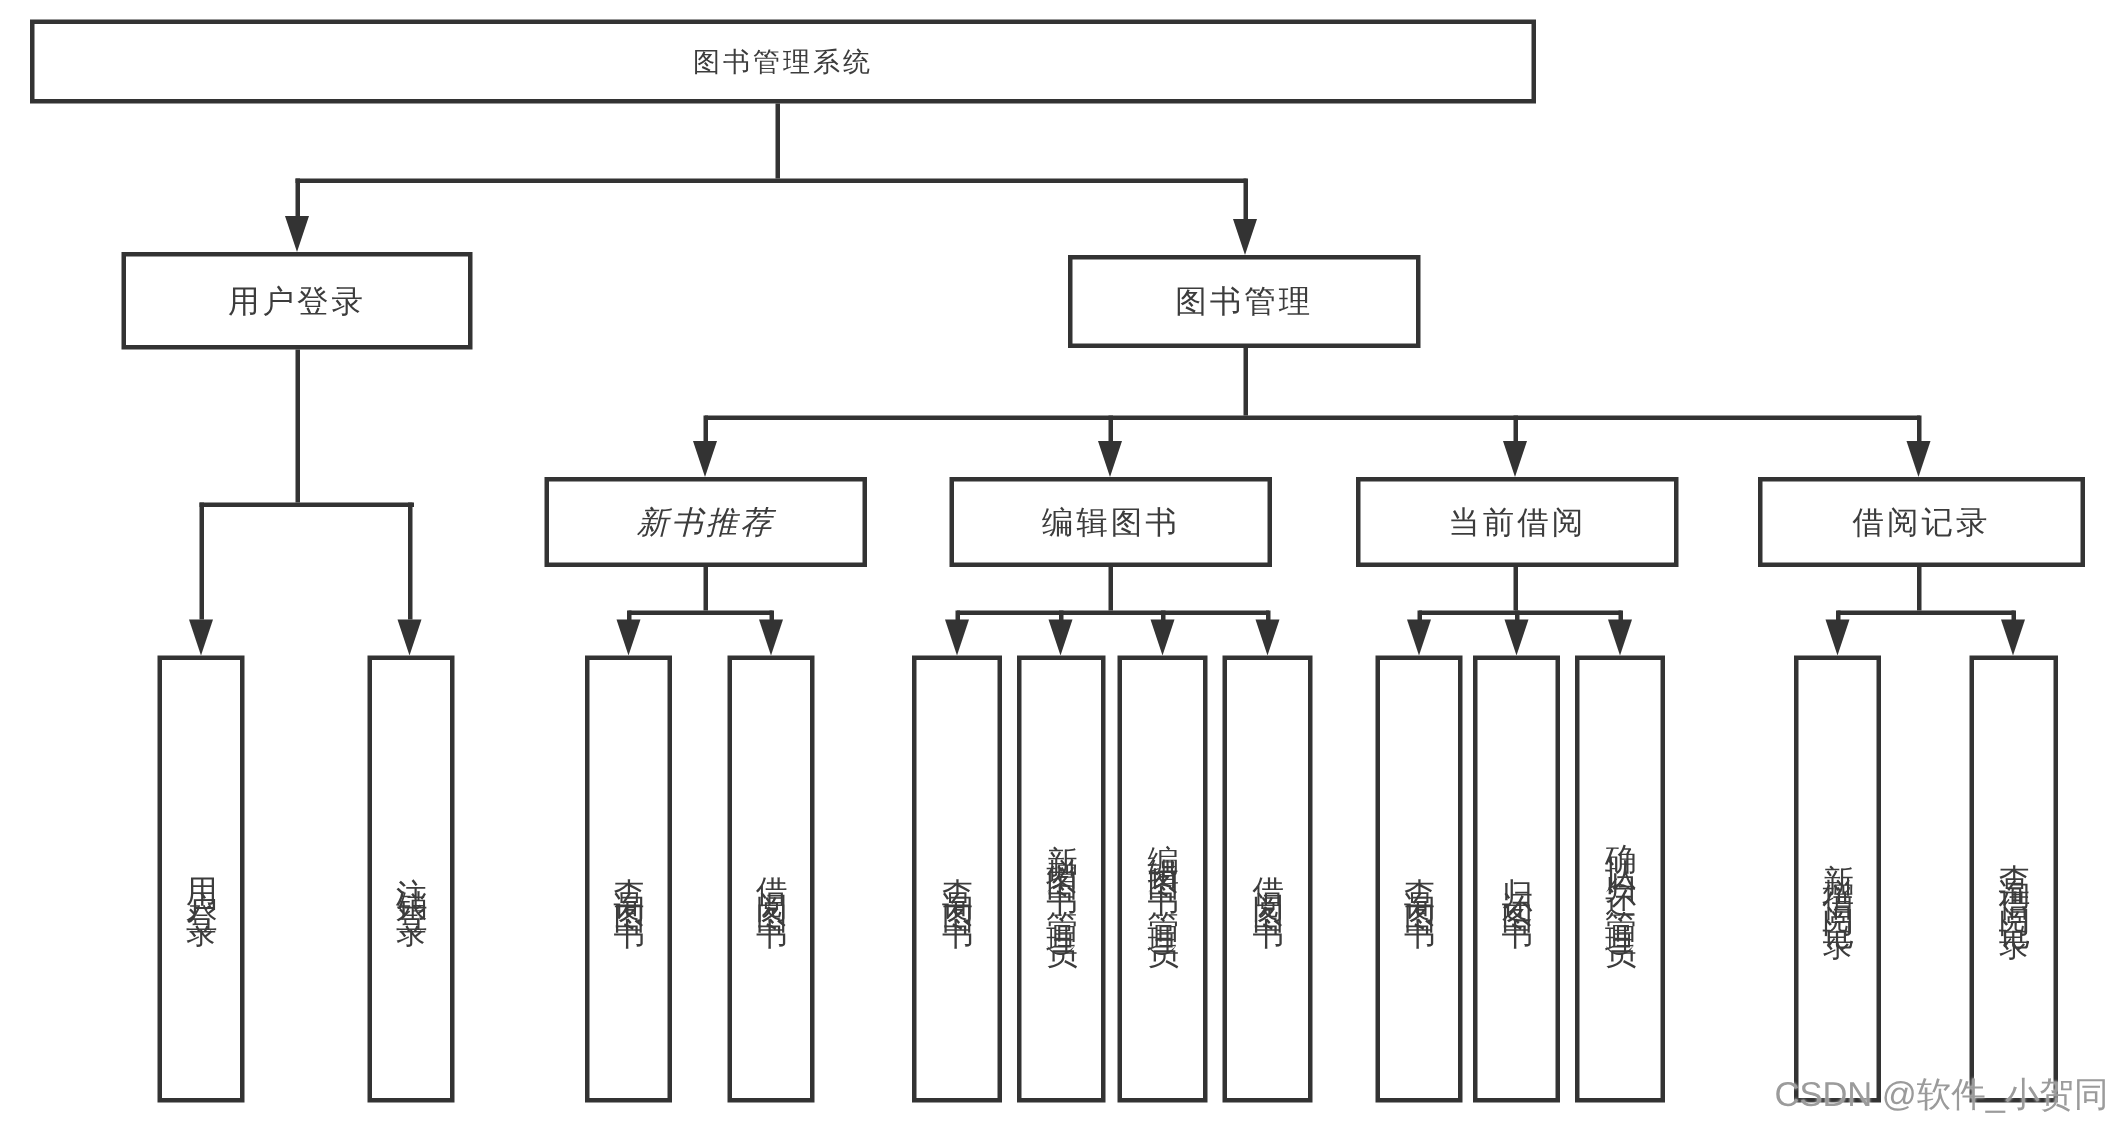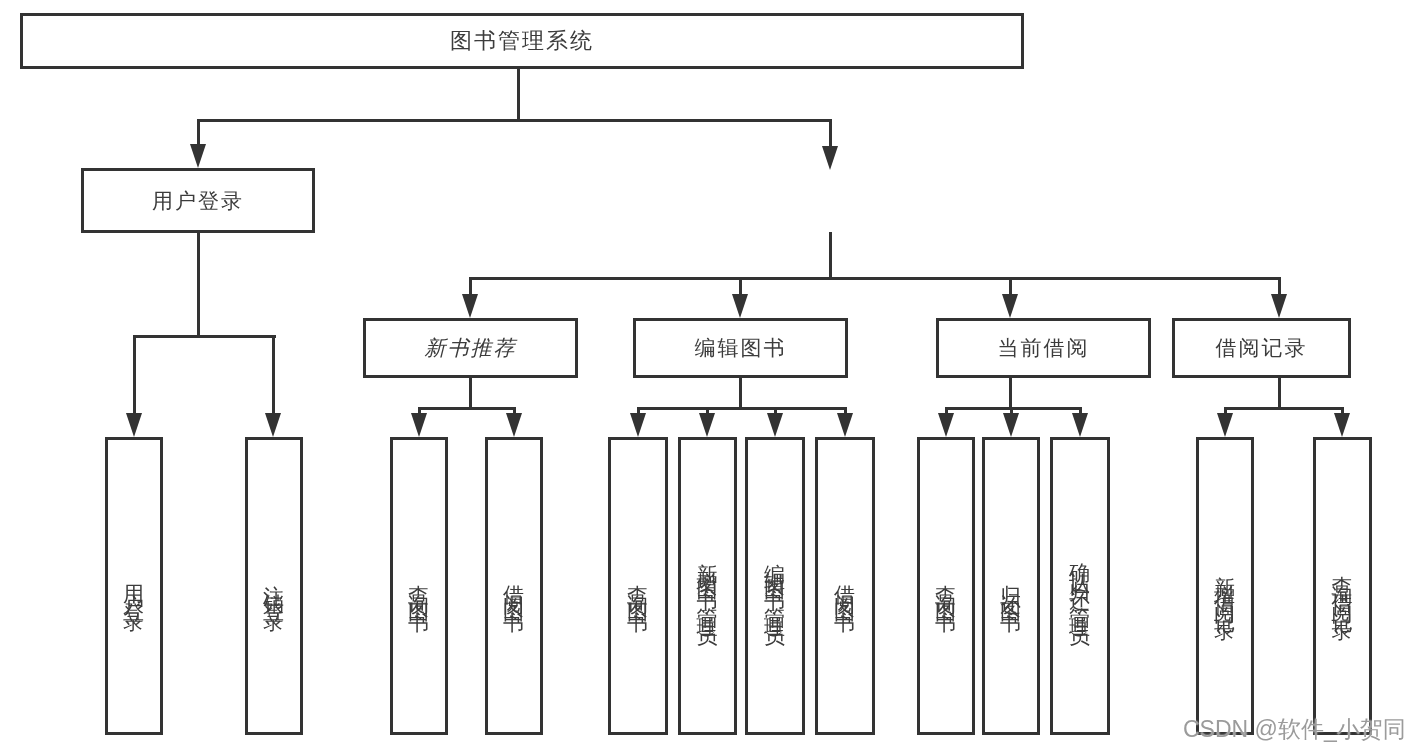--- a/index.html
+++ b/index.html
@@ -14,21 +14,21 @@
     position:absolute;
     box-sizing:border-box;
     background:#ffffff;
     border:3px solid #333333;
     display:flex;
     align-items:center;
     justify-content:center;
     color:#3c3c3c;
   }
   .hlabel{font-size:21px;letter-spacing:2px;white-space:nowrap;}
-  .title-label{font-size:22px;letter-spacing:2px;white-space:nowrap;}
+  .title-label{font-size:18px;letter-spacing:2px;white-space:nowrap;}
   .vlabel{
     writing-mode:vertical-rl;
     text-orientation:mixed;
     font-size:21px;
     letter-spacing:9px;
     line-height:1;
     white-space:nowrap;
   }
   .line{position:absolute;background:#333333;}
   .arrowhead{
@@ -59,20 +59,23 @@
   <div class="line" style="left:517px;top:69px;width:3px;height:50px;"></div>
   <div class="line" style="left:197px;top:119px;width:634px;height:3px;"></div>
   <div class="line" style="left:197px;top:119px;width:3px;height:28px;"></div>
   <div class="arrowhead" style="left:190px;top:144px;"></div>
   <div class="line" style="left:829px;top:119px;width:3px;height:28px;"></div>
   <div class="arrowhead" style="left:822px;top:146px;"></div>
 
   <div class="box" style="left:81px;top:168px;width:234px;height:65px;">
     <span class="hlabel">用户登录</span>
   </div>
+  <div class="box" style="left:712px;top:170px;width:235px;height:62px;">
+    <span class="hlabel">图书管理</span>
+  </div>
 
   <div class="line" style="left:197px;top:233px;width:3px;height:102px;"></div>
   <div class="line" style="left:133px;top:335px;width:143px;height:3px;"></div>
   <div class="line" style="left:133px;top:335px;width:3px;height:78px;"></div>
   <div class="arrowhead" style="left:126px;top:413px;"></div>
   <div class="line" style="left:272px;top:335px;width:3px;height:78px;"></div>
   <div class="arrowhead" style="left:265px;top:413px;"></div>
 
   <div class="line" style="left:829px;top:232px;width:3px;height:45px;"></div>
   <div class="line" style="left:470px;top:277px;width:810px;height:3px;"></div>
@@ -84,24 +87,24 @@
   <div class="arrowhead" style="left:1002px;top:294px;"></div>
   <div class="line" style="left:1278px;top:277px;width:3px;height:20px;"></div>
   <div class="arrowhead" style="left:1271px;top:294px;"></div>
 
   <div class="box" style="left:363px;top:318px;width:215px;height:60px;font-style:italic;">
     <span class="hlabel">新书推荐</span>
   </div>
   <div class="box" style="left:633px;top:318px;width:215px;height:60px;">
     <span class="hlabel">编辑图书</span>
   </div>
-  <div class="box" style="left:936px;top:318px;width:215px;height:60px;">
+  <div class="box" style="left:904px;top:318px;width:215px;height:60px;">
     <span class="hlabel">当前借阅</span>
   </div>
-  <div class="box" style="left:1172px;top:318px;width:179px;height:60px;justify-content:center;">
+  <div class="box" style="left:1172px;top:318px;width:218px;height:60px;justify-content:center;">
     <span class="hlabel">借阅记录</span>
   </div>
 
   <div class="line" style="left:469px;top:378px;width:3px;height:29px;"></div>
   <div class="line" style="left:419px;top:407px;width:96px;height:3px;"></div>
   <div class="line" style="left:418px;top:407px;width:3px;height:10px;"></div>
   <div class="arrowhead" style="left:411px;top:413px;"></div>
   <div class="line" style="left:513px;top:407px;width:3px;height:10px;"></div>
   <div class="arrowhead" style="left:506px;top:413px;"></div>
 

